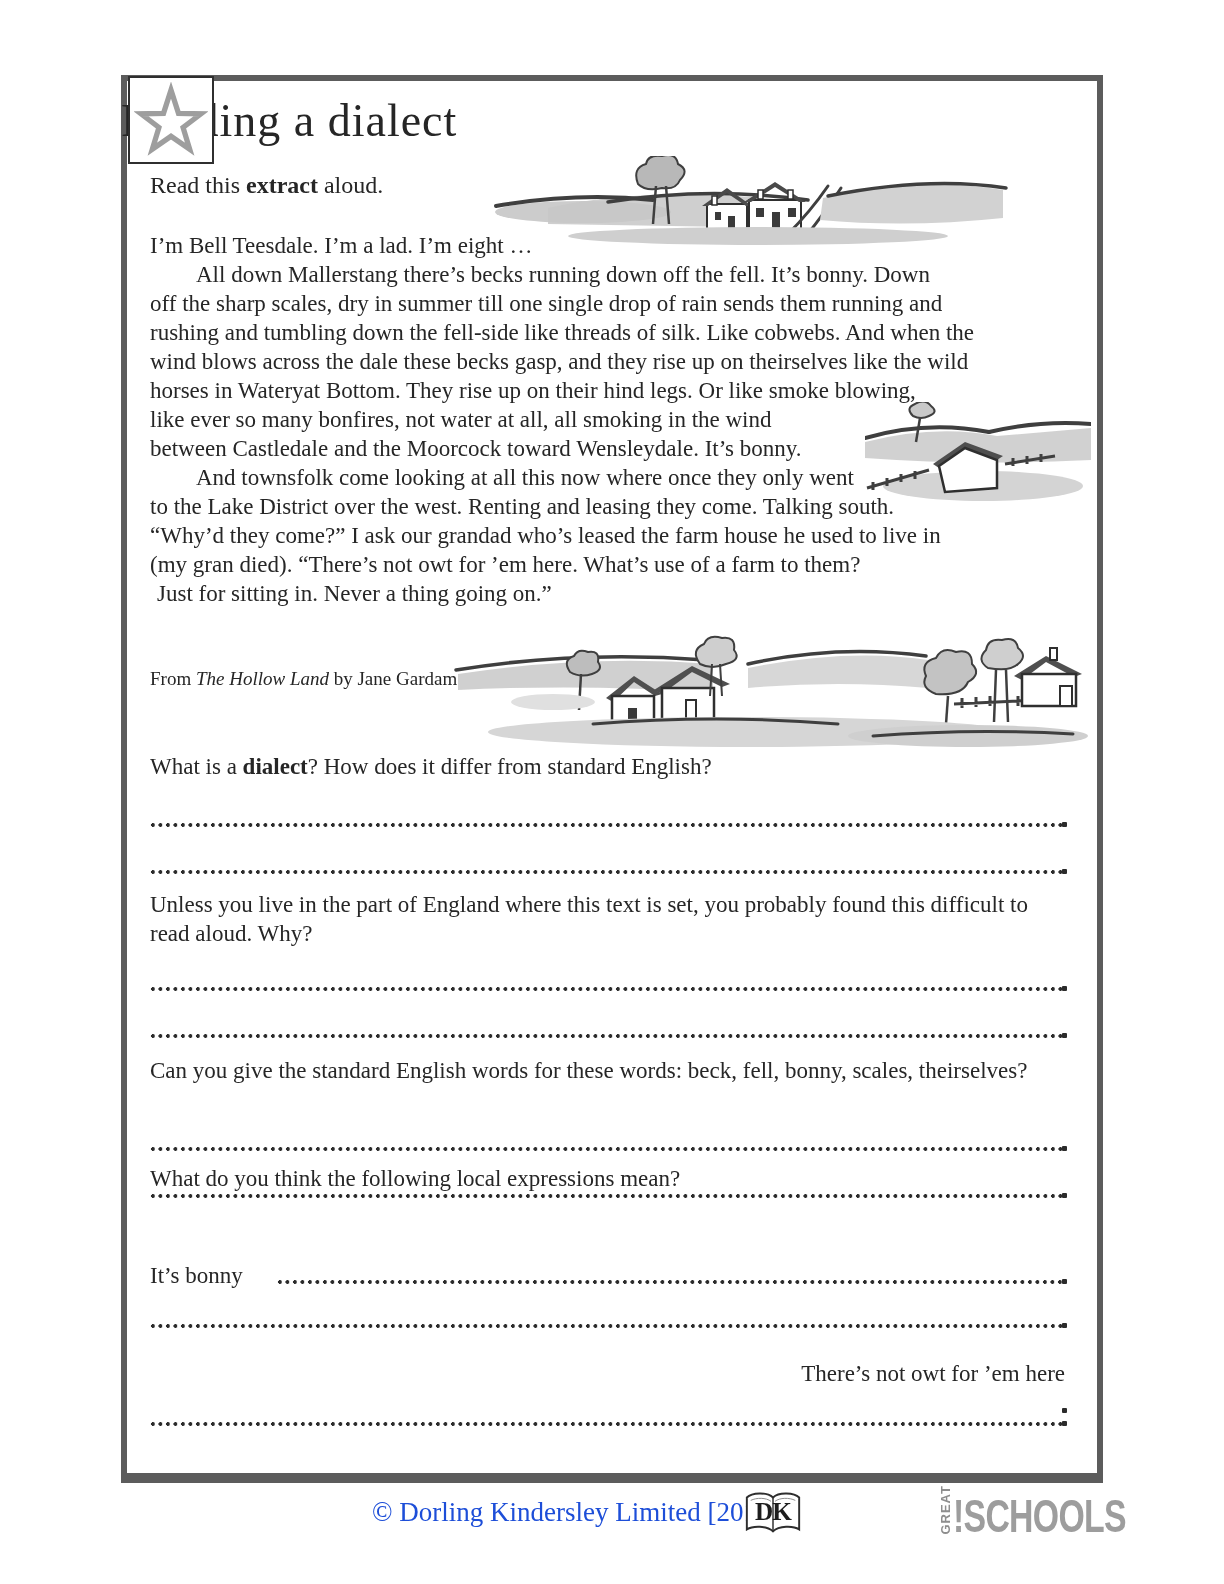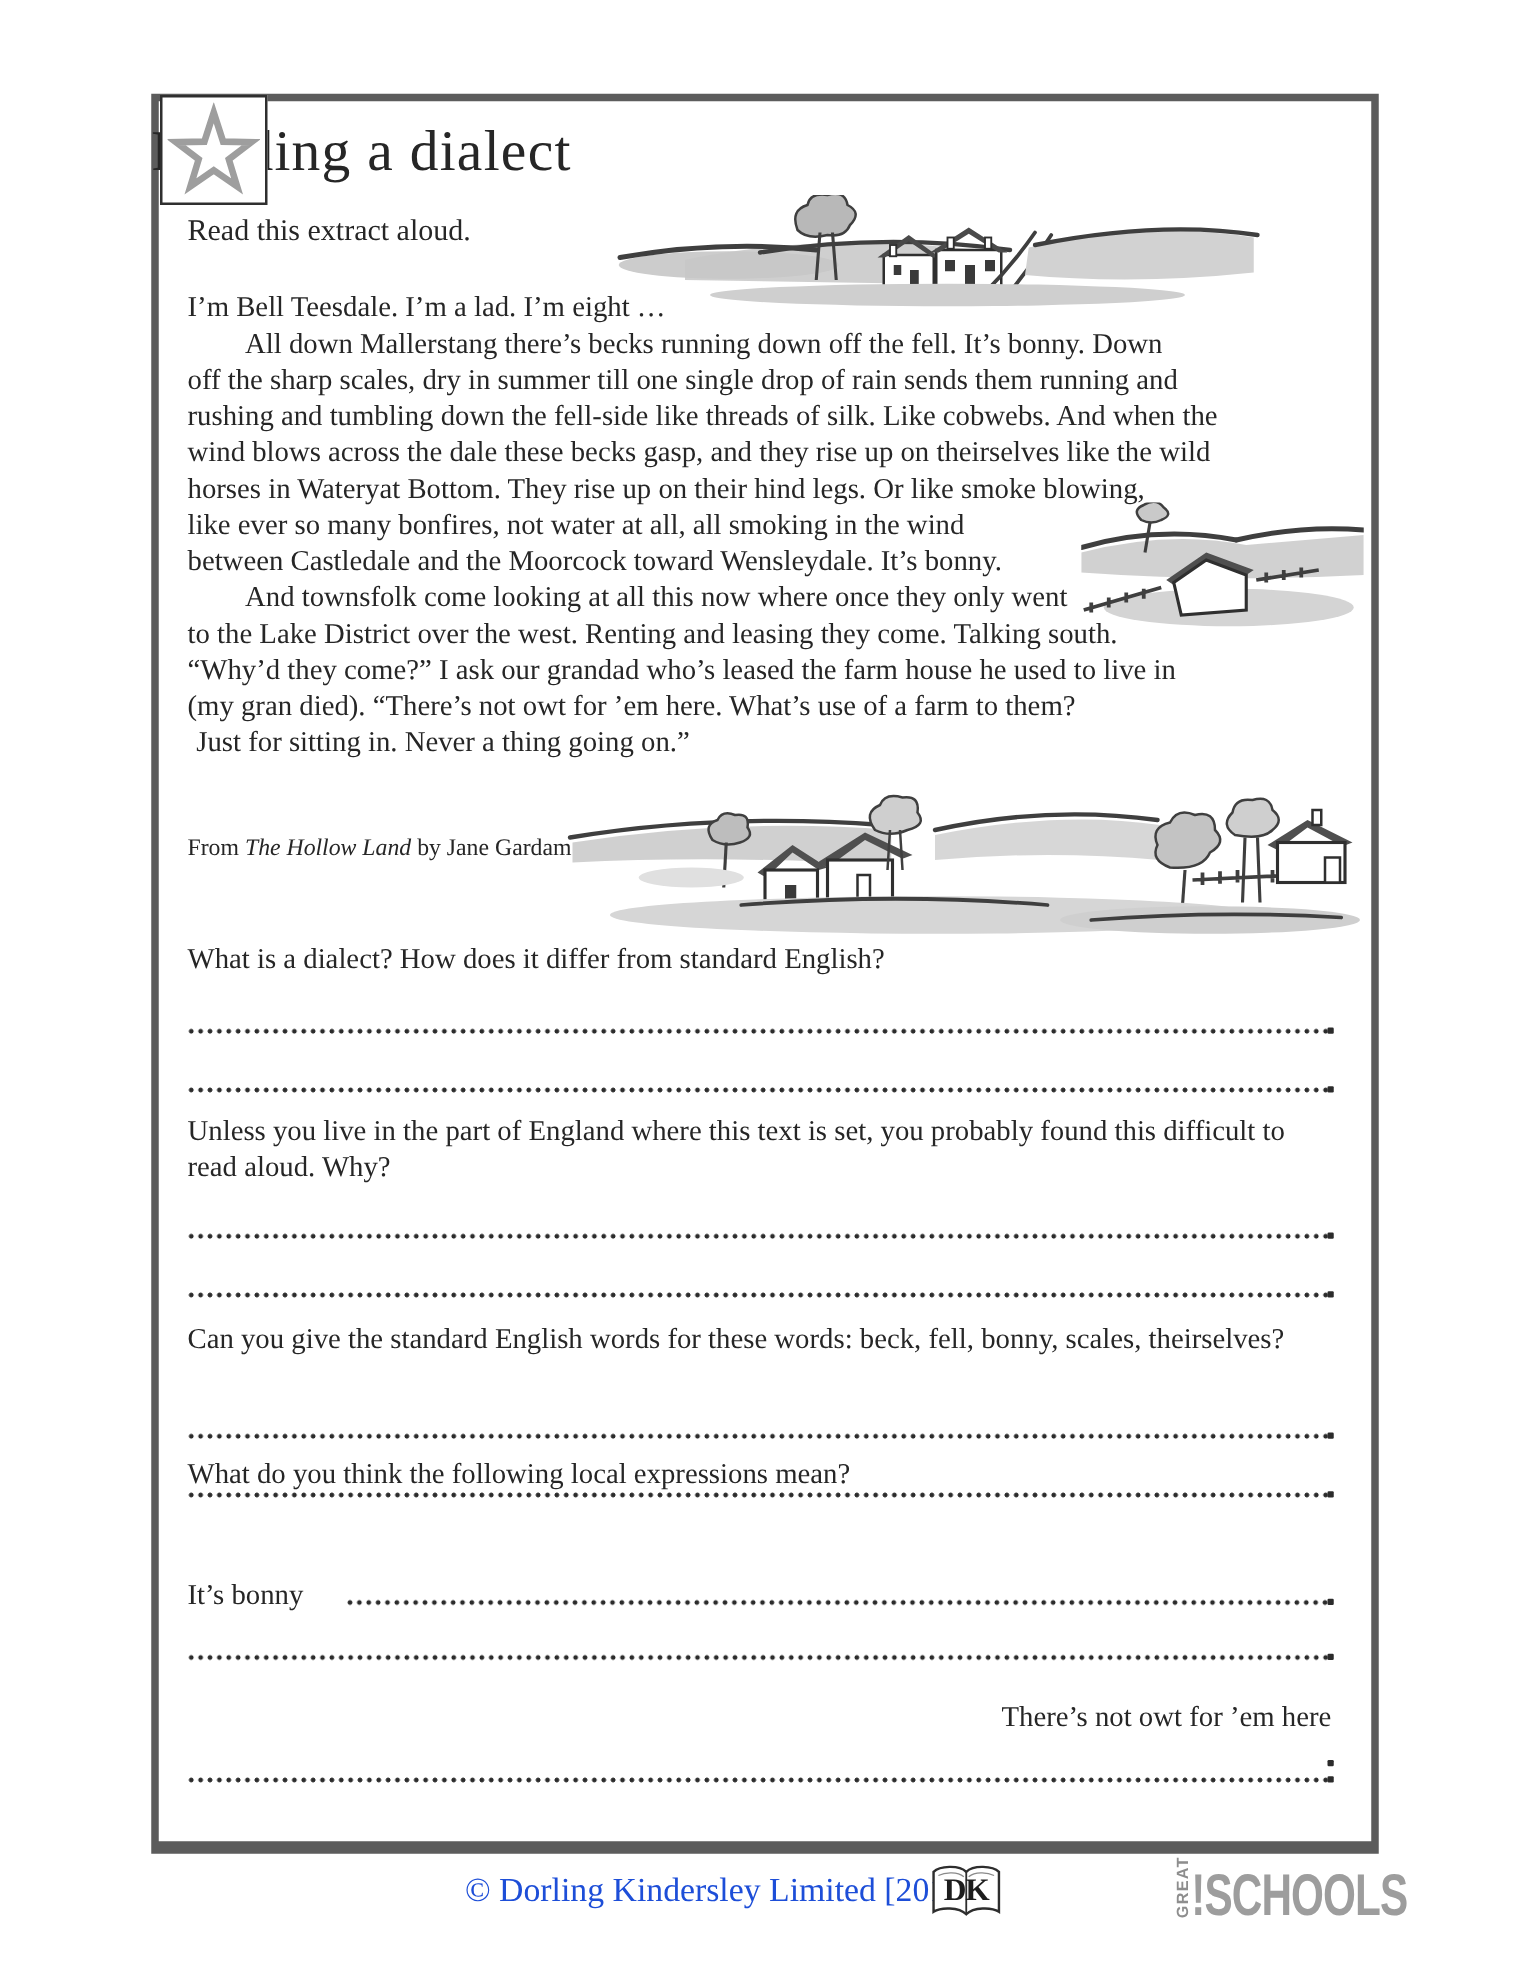--- a/index.html
+++ b/index.html
@@ -15,21 +15,21 @@
   .star-box {
     position:absolute; left:128px; top:76px; width:86px; height:88px;
     background:#ffffff; border:2px solid #2f2f2f; z-index:3;
     display:flex; align-items:center; justify-content:center;
   }
   .page-title {
     position:absolute; left:121px; top:94px; width:982px; text-align:left;
     font-size:46px; letter-spacing:1px; z-index:2;
   }
   .instruction { position:absolute; left:150px; top:172px; font-size:24px; z-index:2; }
-  .instruction b, .q b { font-weight:normal;text-align:center; }
+  .instruction b, .q b { font-weight:bold;text-align:center; }
   .passage { position:absolute; left:150px; top:231px; z-index:2; }
   .pline { font-size:23px; line-height:29px; white-space:nowrap; }
   .ind { padding-left:46px; }
   .tiny { padding-left:7px; }
   .attribution { position:absolute; left:150px; top:668px; font-size:19px; z-index:2; }
   .attribution i { font-style:italic;margin-top:45px; }
   .q { position:absolute; left:150px; font-size:23px; line-height:29px; z-index:2; }
   .dotline, .dotfill {
     height:6px;
     background-image:radial-gradient(circle at 3px 3px, #2b2b2b 1.7px, transparent 2.1px);

